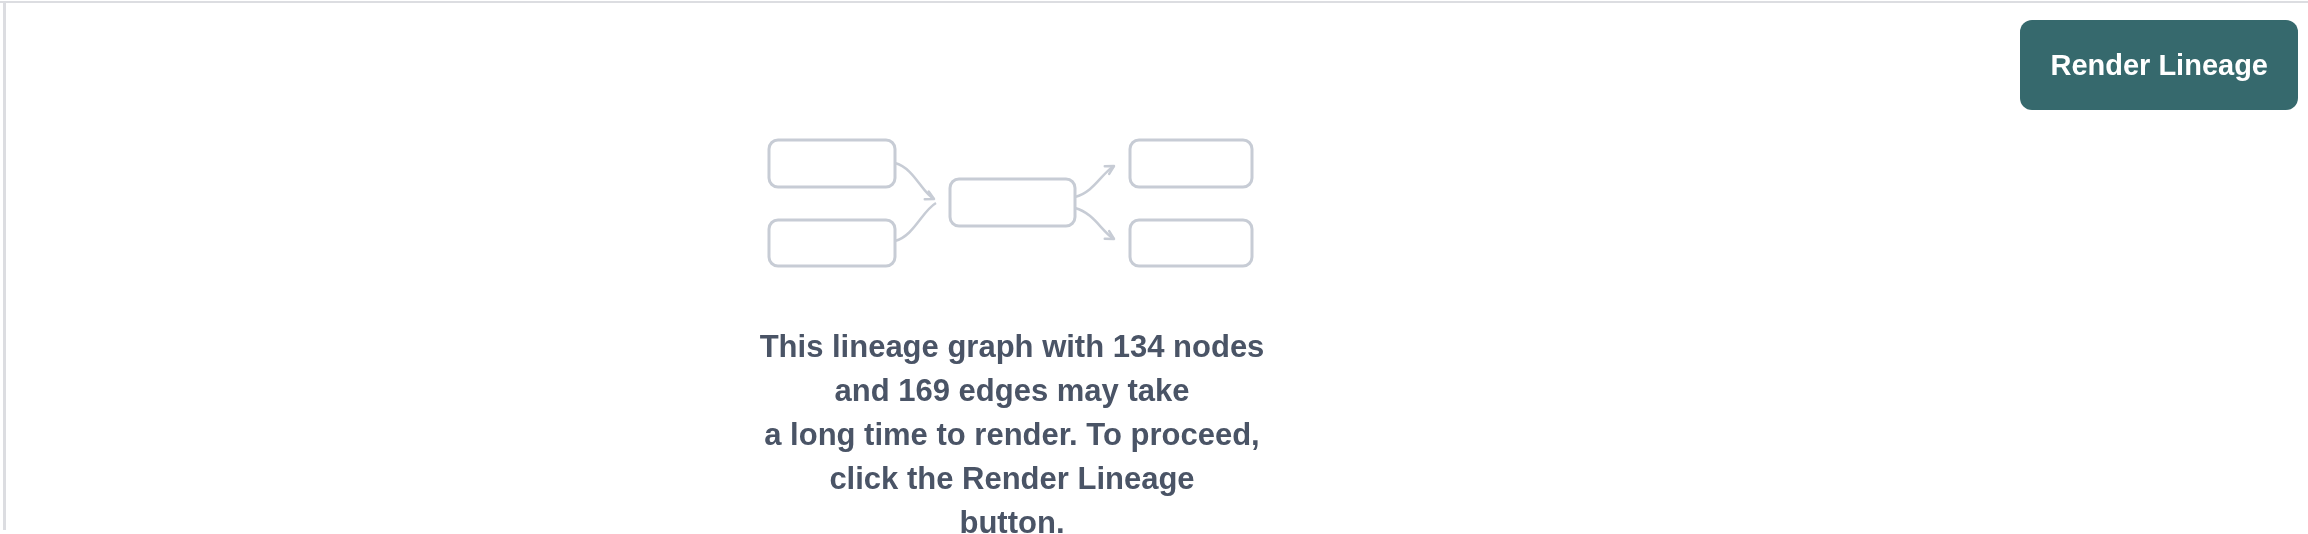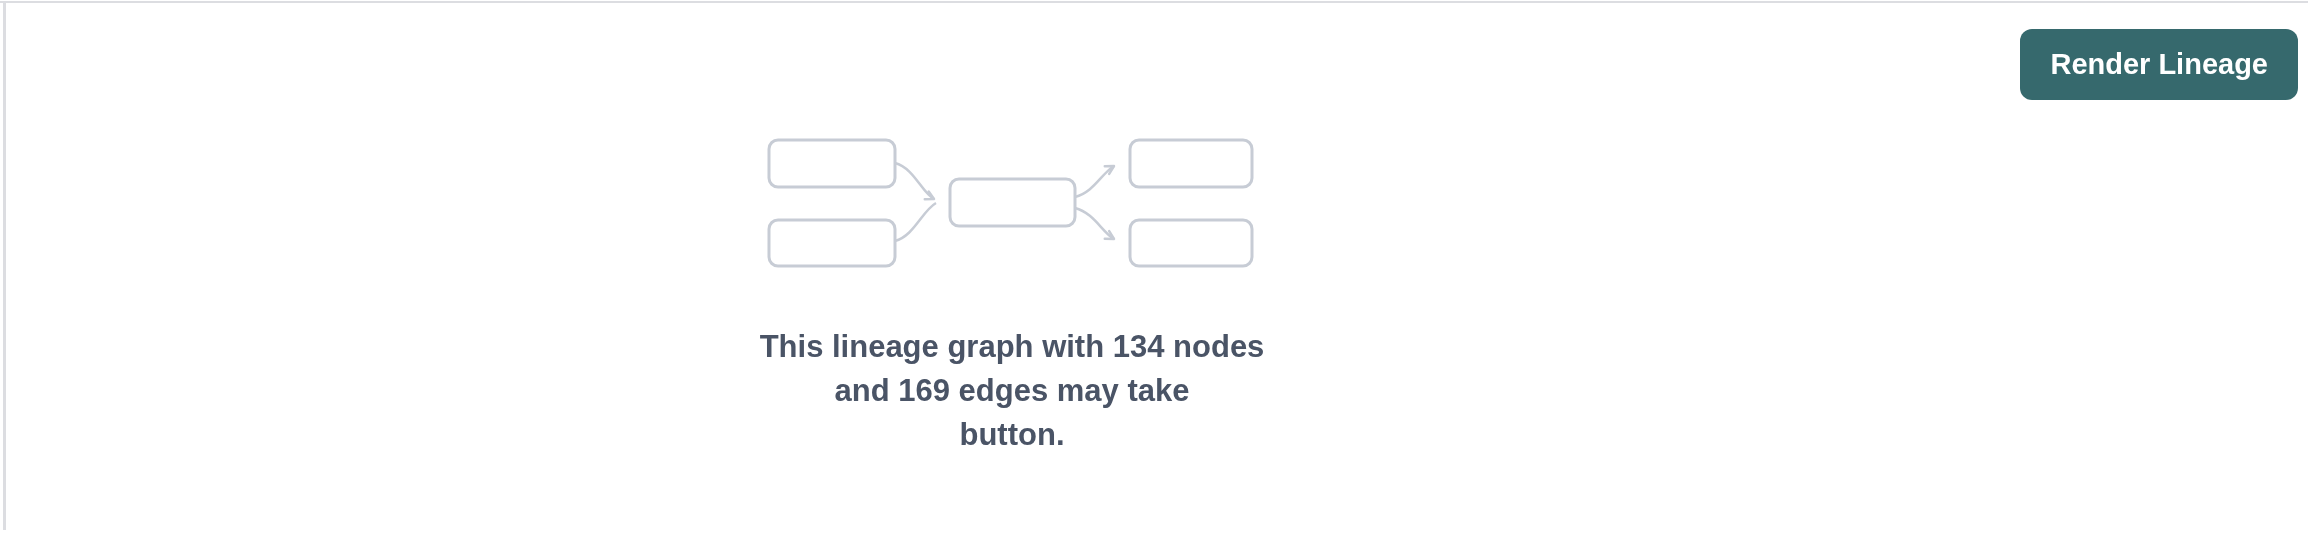--- a/index.html
+++ b/index.html
@@ -19,22 +19,22 @@
   }
   .top-divider{
     position:absolute;top:1px;left:0;width:100%;height:2px;
     background:var(--divider);
   }
   .left-divider{
     position:absolute;top:2px;left:3px;width:3px;height:528px;
     background:var(--divider);
   }
   .render-btn{
-    position:absolute;top:29px;right:10px;
-    min-width:254px;height:71px;padding:8px 30px;
+    position:absolute;top:20px;right:10px;
+    min-width:254px;height:90px;padding:8px 30px;
     border:none;border-radius:12px;
     background:var(--button-background);color:var(--button-text);
     font-family:inherit;font-size:29px;font-weight:700;
     display:flex;align-items:center;justify-content:center;
     cursor:pointer;
   }
   .empty-state{
     position:absolute;left:752px;top:135px;width:520px;
     text-align:center;
   }
@@ -79,17 +79,18 @@
 
       <rect class="node" x="7" y="5" width="126" height="47" rx="9"></rect>
       <rect class="node" x="7" y="85" width="126" height="46" rx="9"></rect>
       <rect class="node" x="188" y="44" width="125" height="47" rx="9"></rect>
       <rect class="node" x="368" y="5" width="122" height="47" rx="9"></rect>
       <rect class="node" x="368" y="85" width="122" height="46" rx="9"></rect>
     </svg>
 
     <div class="message">
       <div>This lineage graph with 134 nodes and 169 edges may take</div>
+      <div>a long time to render. To proceed, click the Render Lineage</div>
       <div>button.</div>
     </div>
 
   </div>
 </div>
 
 </body></html>

